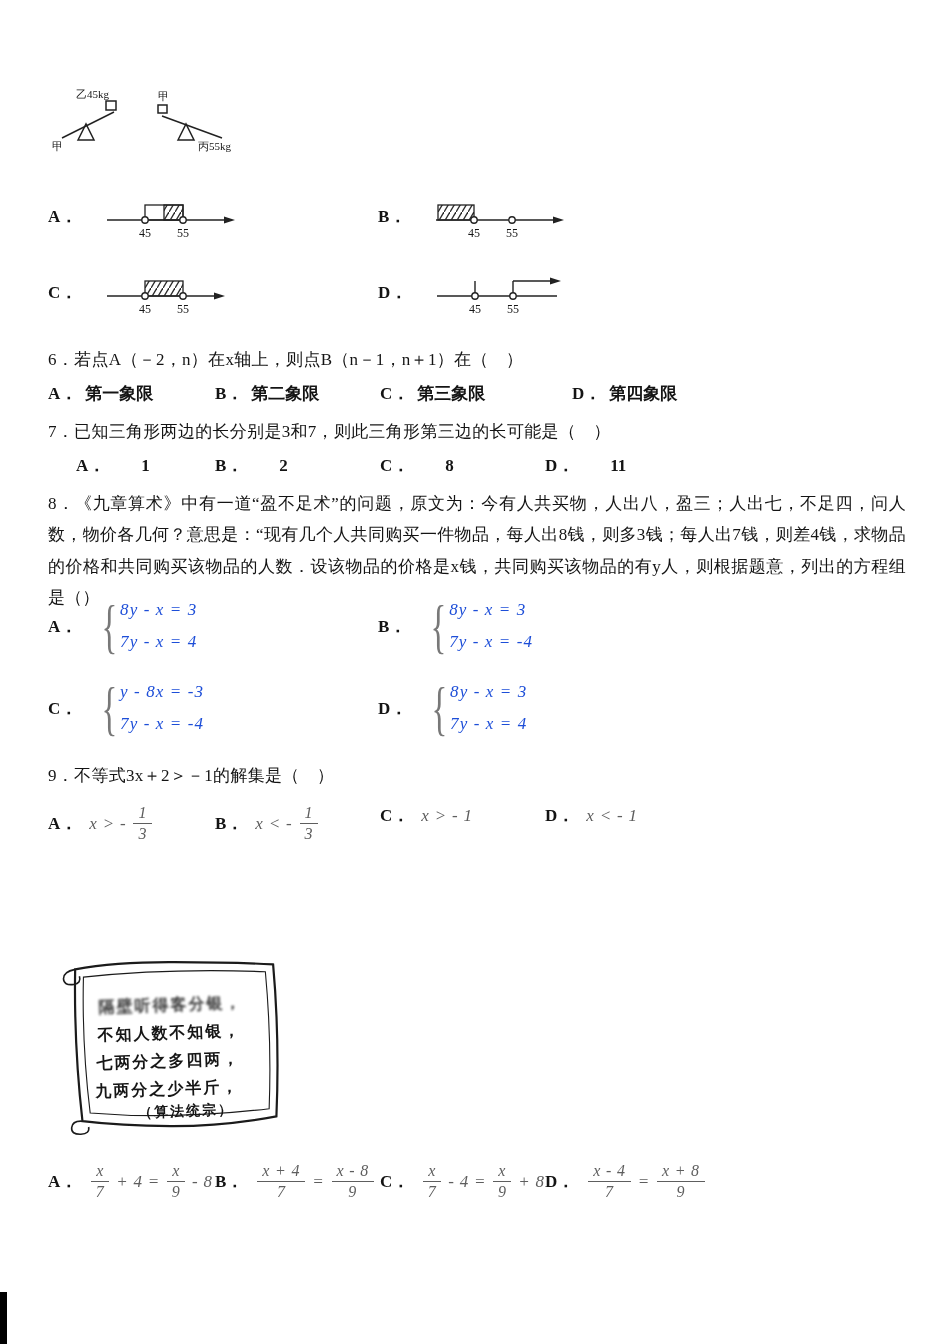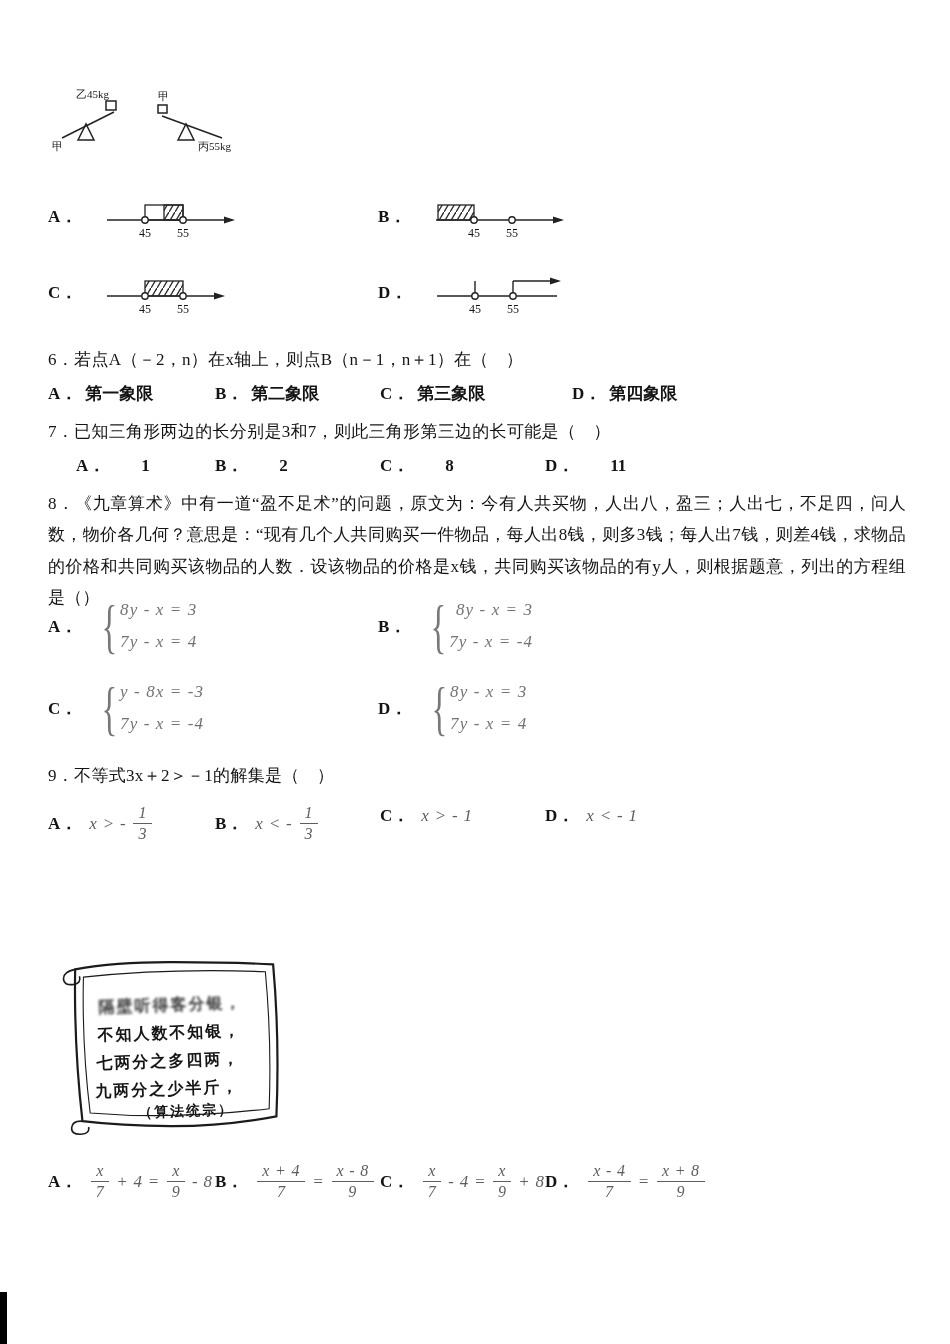--- a/index.html
+++ b/index.html
@@ -14,21 +14,21 @@
   .wgap{margin-left:36px;}
   .diagopt{position:absolute;display:flex;align-items:center;gap:26px;}
   .math{font-style:italic;color:#5e5e5e;font-size:17px;letter-spacing:0.8px;display:inline-flex;align-items:center;gap:5px;white-space:nowrap;}
   .frac{display:inline-flex;flex-direction:column;align-items:center;line-height:1.15;font-size:16px;margin:0 2px;}
   .frac .num{padding:0 5px 1px;border-bottom:1.4px solid #5e5e5e;}
   .frac .den{padding-top:1px;}
   .sysopt{position:absolute;display:flex;align-items:center;gap:18px;}
   .system{display:inline-flex;align-items:center;}
   .brace{font-size:60px;color:#787878;transform:scaleX(0.55);margin-right:-4px;line-height:1;font-weight:400;}
   .eqs{display:inline-flex;flex-direction:column;gap:12px;}
-  .eq{font-style:italic;color:#737373;font-size:17px;letter-spacing:1.1px;white-space:nowrap;text-align:right;}
+  .eq{font-style:italic;color:#1d4ed8;font-size:17px;letter-spacing:1.1px;white-space:nowrap;}
   .q9opt,.q10opt{position:absolute;display:flex;align-items:center;gap:12px;}
   .blurline{filter:blur(0.8px);opacity:0.85;}
   svg text{font-family:"Liberation Serif","DejaVu Serif",serif;}
 </style>
 </head>
 <body>
 
 <div class="page">
 
   <svg width="0" height="0" style="position:absolute" aria-hidden="true">

